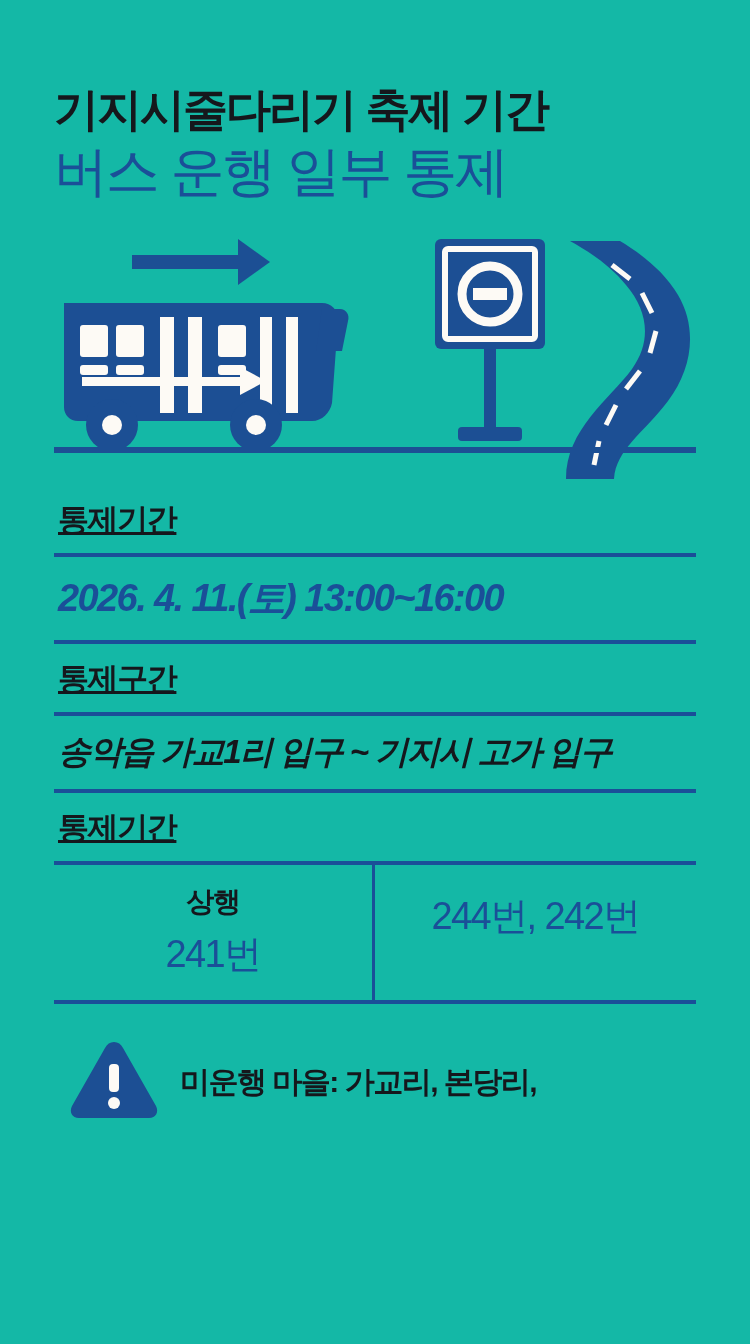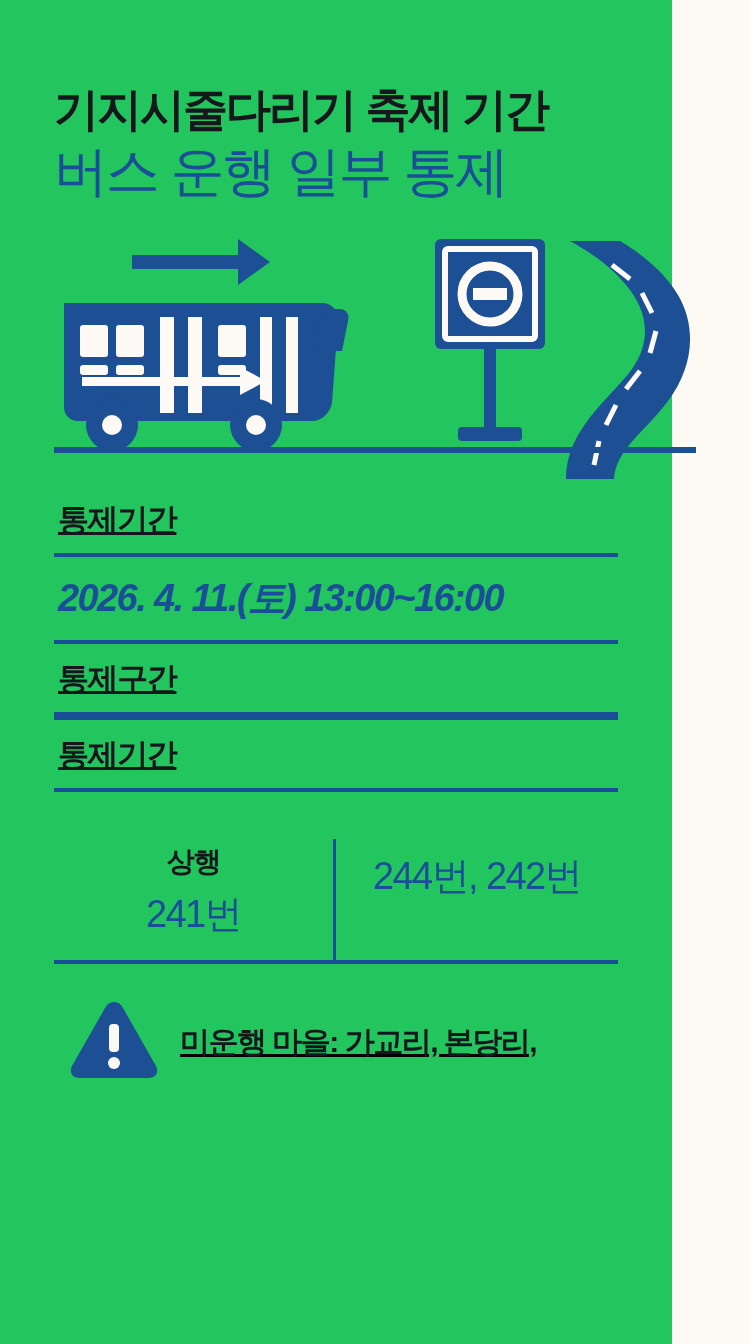--- a/index.html
+++ b/index.html
@@ -9,23 +9,23 @@
   body {
     width: 750px;
     height: 1344px;
     background: #fdfaf4;
     font-family: "Liberation Sans", sans-serif;
     -webkit-font-smoothing: antialiased;
     overflow: hidden;
   }
   .poster {
     position: relative;
-    width: 672px;
+    width: 750px;
     height: 1344px;
-    background: #22c55e;
+    background: #14b8a6;
     box-sizing: border-box;
     padding: 0 54px;
   }
 
   
   .heading {
     padding-top: 86px;
   }
   .heading-line1 {
     font-size: 45px;
@@ -89,23 +89,22 @@
   }
 
   
   .routes {
     display: flex;
     width: 100%;
   }
   .route-cell {
     flex: 1 1 50%;
     text-align: center;
-    padding: 4px 0 20px 0;
+    padding: 18px 0 20px 0;
     box-sizing: border-box;
-    margin-top: 47px;
   }
   .route-cell.left {
     border-right: 3px solid #1a4f98;
   }
   .route-dir {
     font-size: 28px;
     font-weight: 700;
     color: #15171c;
     letter-spacing: -1.2px;
   }
@@ -118,21 +117,20 @@
     white-space: nowrap;
   }
 
   
   .note {
     display: flex;
     align-items: center;
     gap: 20px;
     margin-top: 34px;
     padding-left: 14px;
-    text-decoration: underline;
   }
   .note-icon {
     flex: 0 0 auto;
   }
   .note-text {
     font-size: 30px;
     font-weight: 800;
     color: #15171c;
     letter-spacing: -1.5px;
     line-height: 1.35;
@@ -202,20 +200,21 @@
 
   <div class="info">
 
     <div class="label-row">통제기간</div>
     <div class="rule"></div>
     <div class="value-row">2026. 4. 11.(토) 13:00~16:00</div>
     <div class="rule"></div>
 
     <div class="label-row">통제구간</div>
     <div class="rule"></div>
+    <div class="value-row dark">송악읍 가교1리 입구 ~ 기지시 고가 입구</div>
     <div class="rule"></div>
 
     <div class="label-row">통제기간</div>
     <div class="rule"></div>
 
     <div class="routes">
       <div class="route-cell left">
         <div class="route-dir">상행</div>
         <div class="route-num">241번</div>
       </div>

